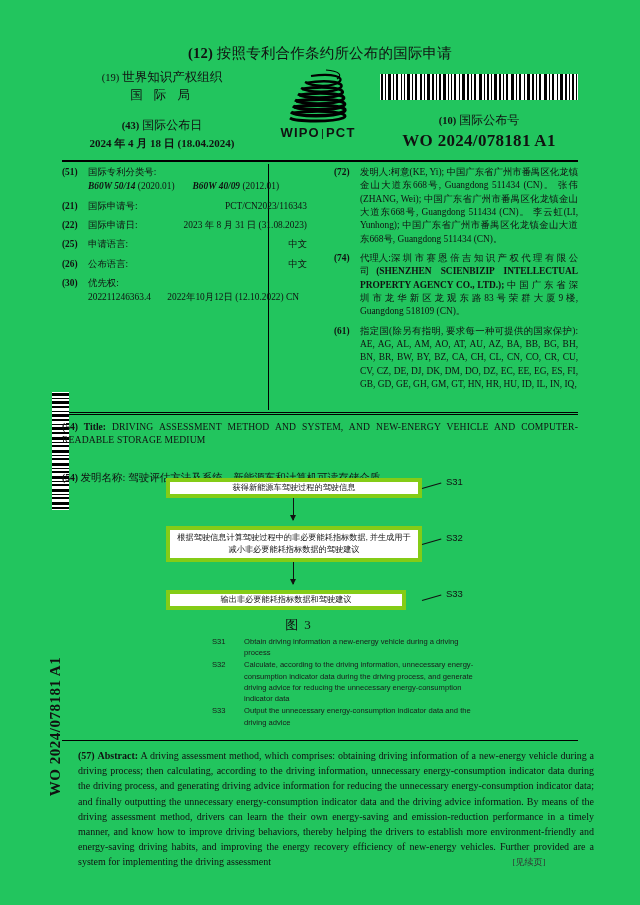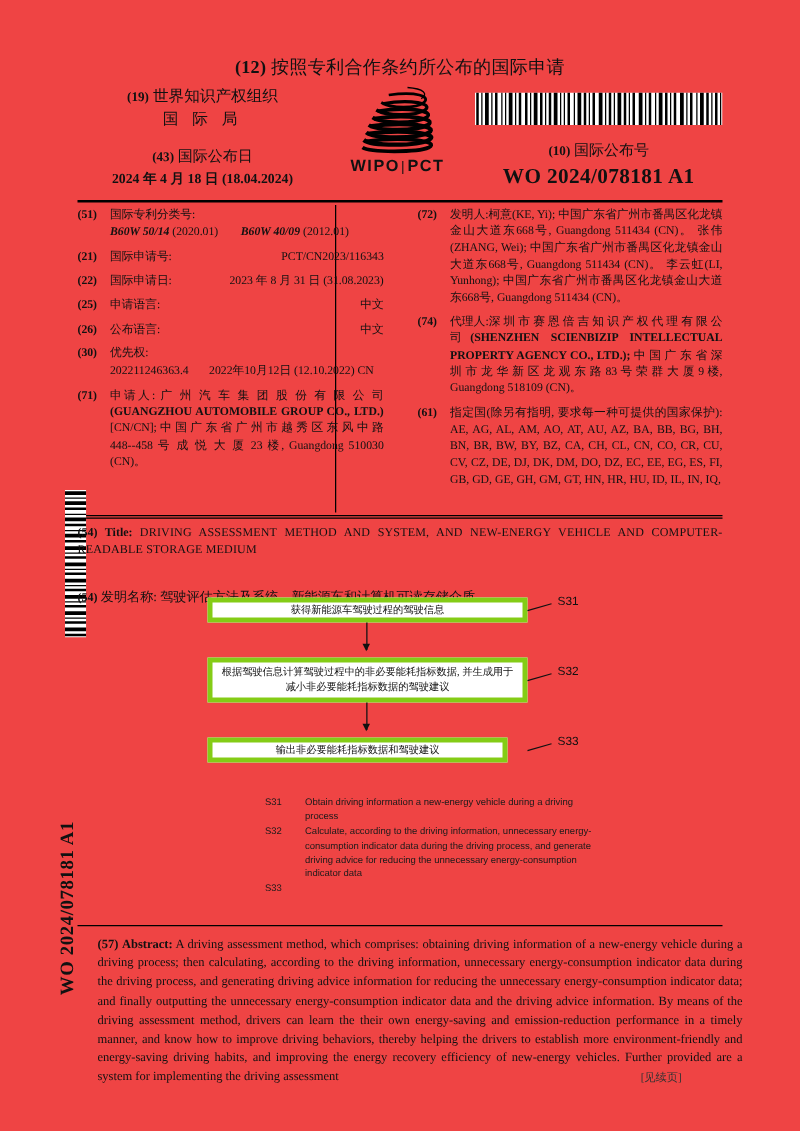--- a/index.html
+++ b/index.html
@@ -14,21 +14,21 @@
     font-family: "Liberation Serif", "DejaVu Serif", serif;
     color: #111;
     position: relative;
     overflow: hidden;
   }
   .page {
     position: absolute;
     left: 0; top: 0;
     width: 640px;
     height: 905px;
-    background: #ef4444;
+    background: #22c55e;
   }
 
   
   .header {
     position: absolute;
     left: 62px; top: 44px;
     width: 516px; height: 112px;
   }
   .hdr-12 {
     position: absolute;
@@ -40,21 +40,21 @@
   }
   .hdr-12 .num { font-weight: bold; }
   .hdr-left {
     position: absolute;
     left: 0; top: 24px;
     width: 200px;
     text-align: center;
     line-height: 1.45;
   }
   .hdr-19 { font-size: 12.5px; }
-  .hdr-19 .num { font-weight: bold; font-size: 10.5px; }
+  .hdr-19 .num { font-weight: normal; font-size: 10.5px; }
   .hdr-19-line2 {
     font-size: 12.5px;
     letter-spacing: 4px;
     display: block;
   }
   .hdr-43 {
     margin-top: 13px;
     font-size: 12px;
   }
   .hdr-43 .num { font-weight: bold; font-size: 10.5px; }
@@ -476,28 +476,20 @@
 
       <div class="fld">
         <span class="code">(30)</span>
         <span>优先权:</span>
         <div style="margin-top:1px;">
           <span>202211246363.4</span>
           <span style="margin-left:14px;">2022年10月12日 (12.10.2022) CN</span>
         </div>
       </div>
 
-      <div class="fld just">
-        <span class="code">(71)</span>
-        <span>申请人:</span>
-        <span>广 州 汽 车 集 团 股 份 有 限 公 司</span>
-        <span class="bold">(GUANGZHOU AUTOMOBILE GROUP CO., LTD.)</span>
-        <span>[CN/CN];</span>
-        <span>中 国 广 东 省 广 州 市 越 秀 区 东 风 中 路 448--458 号 成 悦 大 厦 23 楼, Guangdong 510030 (CN)。</span>
-      </div>
 
     </div>
 
     <div class="col-right">
 
       <div class="fld just">
         <span class="code">(72)</span>
         <span>发明人:</span><span>柯意(KE, Yi); 中国广东省广州市番禺区化龙镇金山大道东668号, Guangdong 511434 (CN)。</span>
         <span>张伟(ZHANG, Wei); 中国广东省广州市番禺区化龙镇金山大道东668号, Guangdong 511434 (CN)。</span>
         <span>李云虹(LI, Yunhong); 中国广东省广州市番禺区化龙镇金山大道东668号, Guangdong 511434 (CN)。</span>
@@ -583,33 +575,37 @@
     </div>
 
     <div class="flead fl1"></div>
     <div class="flead fl2"></div>
     <div class="flead fl3"></div>
 
     <div class="flabel fs1">S31</div>
     <div class="flabel fs2">S32</div>
     <div class="flabel fs3">S33</div>
 
+    <div class="figcap">
+      <span class="sp">图</span><span>3</span>
+    </div>
   </div>
 
   <div class="steps">
     <div class="step">
       <span class="sid">S31</span>
       <span>Obtain driving information a new-energy vehicle during a driving process</span>
     </div>
     <div class="step">
       <span class="sid">S32</span>
       <span>Calculate, according to the driving information, unnecessary energy-consumption indicator data during the driving process, and generate driving advice for reducing the unnecessary energy-consumption indicator data</span>
     </div>
     <div class="step">
       <span class="sid">S33</span>
+      <span>Output the unnecessary energy-consumption indicator data and the driving advice</span>
     </div>
   </div>
 
   <div class="abstract">
     <span class="code">(57)</span>
     <span class="lbl">Abstract:</span>
     <span>A driving assessment method, which comprises: obtaining driving information of a new-energy vehicle during a driving process; then calculating, according to the driving information, unnecessary energy-consumption indicator data during the driving process, and generating driving advice information for reducing the unnecessary energy-consumption indicator data; and finally outputting the unnecessary energy-consumption indicator data and the driving advice information. By means of the driving assessment method, drivers can learn the their own energy-saving and emission-reduction performance in a timely manner, and know how to improve driving behaviors, thereby helping the drivers to establish more environment-friendly and energy-saving driving habits, and improving the energy recovery efficiency of new-energy vehicles. Further provided are a system for implementing the driving assessment</span>
   </div>
 
   <div class="sidenum">WO 2024/078181 A1</div>

